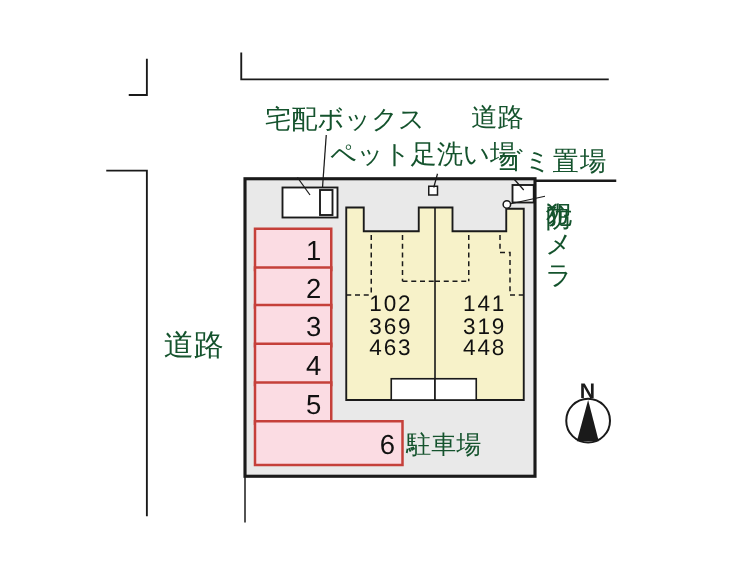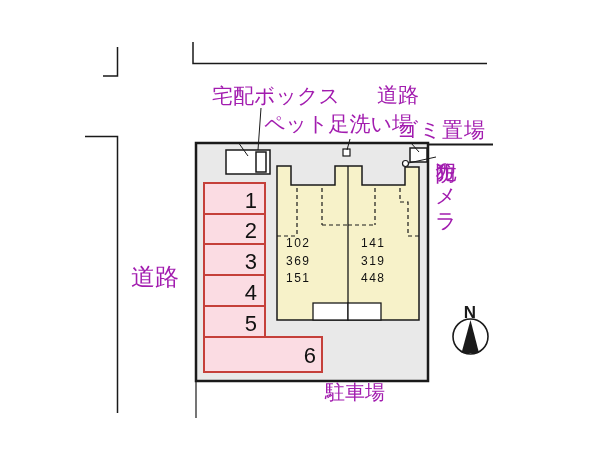--- a/index.html
+++ b/index.html
@@ -1,24 +1,24 @@
 <!DOCTYPE html>
 <html><head>
 <meta charset="utf-8">
 <style>
   html,body{margin:0;padding:0;background:#fff;}
   #stage{
     position:relative;width:600px;height:450px;background:#ffffff;overflow:hidden;
     font-family:"Liberation Sans","DejaVu Sans",sans-serif;color:#111;
   }
   #plan-svg{position:absolute;left:0;top:0;width:600px;height:450px;}
-  .lbl{position:absolute;font-size:21px;line-height:1.05;color:#a21caf;white-space:nowrap;font-weight:500;}
+  .lbl{position:absolute;font-size:21px;line-height:1.05;color:#14532d;white-space:nowrap;font-weight:500;}
   .lbl-vert{writing-mode:vertical-rl;text-orientation:upright;letter-spacing:1px;}
   .pnum{position:absolute;font-size:22px;color:#111;text-align:right;}
-  .roomcol{position:absolute;width:44px;text-align:left;font-size:12px;line-height:17.5px;letter-spacing:1.5px;}
+  .roomcol{position:absolute;width:44px;text-align:right;font-size:18px;line-height:17.5px;letter-spacing:1.5px;}
   .roomcol span{display:block;}
   #watermark{
     position:absolute;left:221px;top:215px;font-size:20px;font-weight:bold;
     letter-spacing:0.5px;color:rgba(122,125,136,0.88);z-index:10;white-space:nowrap;
   }
   svg text{font-family:"Liberation Sans","DejaVu Sans",sans-serif;}
 </style>
 </head>
 <body>
 
@@ -77,33 +77,33 @@
       <text x="470" y="318" text-anchor="middle" font-size="17" font-weight="bold" fill="#1a1a1a">N</text>
     </g>
   </svg>
 
   <div class="lbl" style="left:212px;top:85px;">宅配ボックス</div>
   <div class="lbl" style="left:377px;top:84px;">道路</div>
   <div class="lbl" style="left:397px;top:119px;letter-spacing:1px;">ゴミ置場</div>
   <div class="lbl" style="left:264px;top:113px;">ペット足洗い場</div>
   <div class="lbl lbl-vert" style="left:435px;top:146px;">防犯カメラ</div>
   <div class="lbl" style="left:131px;top:264px;font-size:24px;">道路</div>
-  <div class="lbl" style="left:325px;top:346px;font-size:20px;margin-top:36px;">駐車場</div>
+  <div class="lbl" style="left:325px;top:346px;font-size:20px;">駐車場</div>
 
   <div class="pnum" style="left:204px;top:188px;width:53px;">1</div>
   <div class="pnum" style="left:204px;top:218px;width:53px;">2</div>
   <div class="pnum" style="left:204px;top:249px;width:53px;">3</div>
   <div class="pnum" style="left:204px;top:280px;width:53px;">4</div>
   <div class="pnum" style="left:204px;top:311px;width:53px;">5</div>
   <div class="pnum" style="left:204px;top:343px;width:112px;">6</div>
 
   <div class="roomcol" style="left:286px;top:235px;">
     <span>102</span>
     <span>369</span>
-    <span>151</span>
+    <span>463</span>
   </div>
   <div class="roomcol" style="left:361px;top:235px;">
     <span>141</span>
     <span>319</span>
     <span>448</span>
   </div>
 
 
 </div>
 

